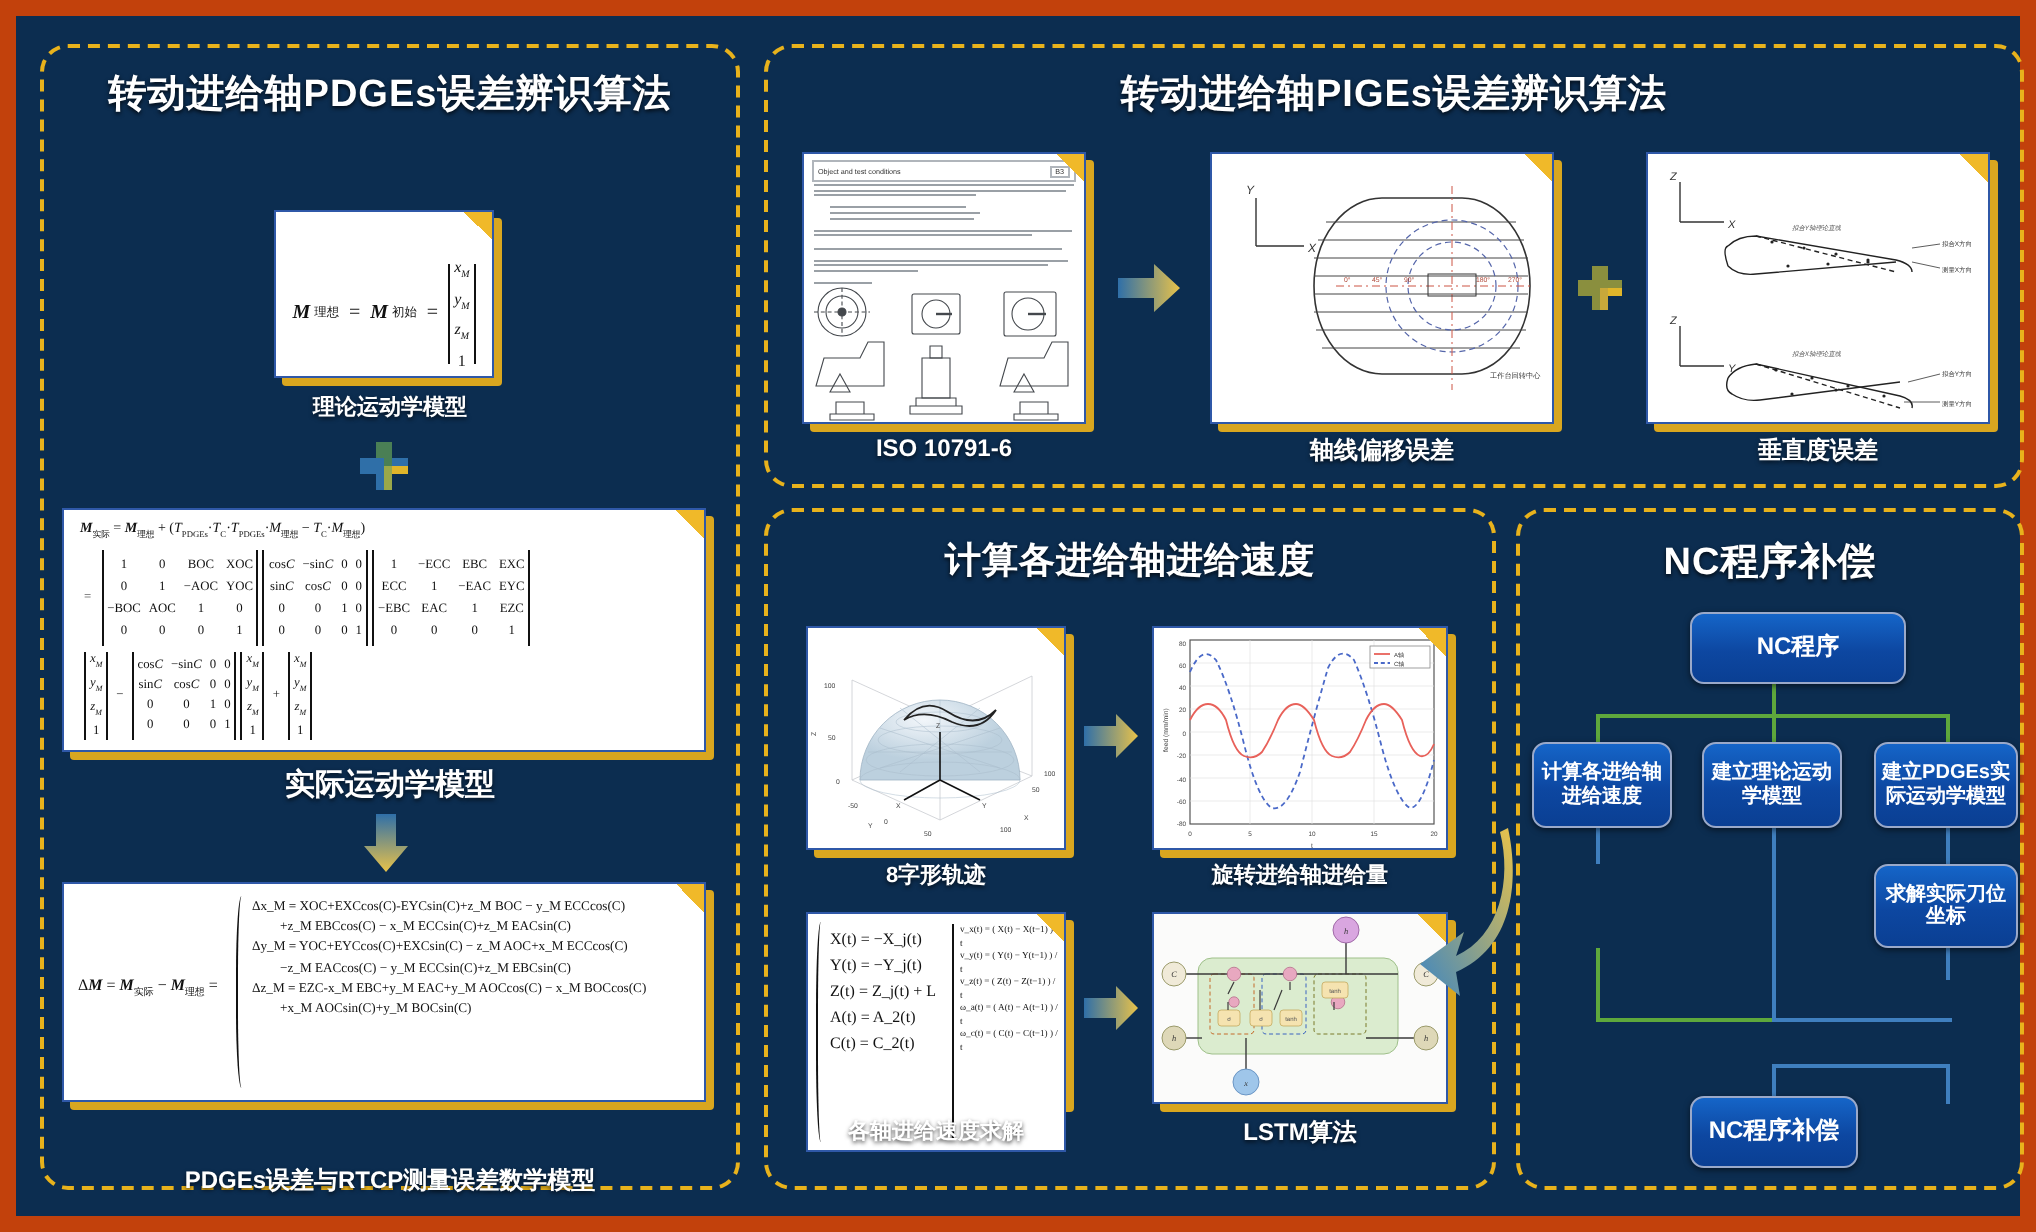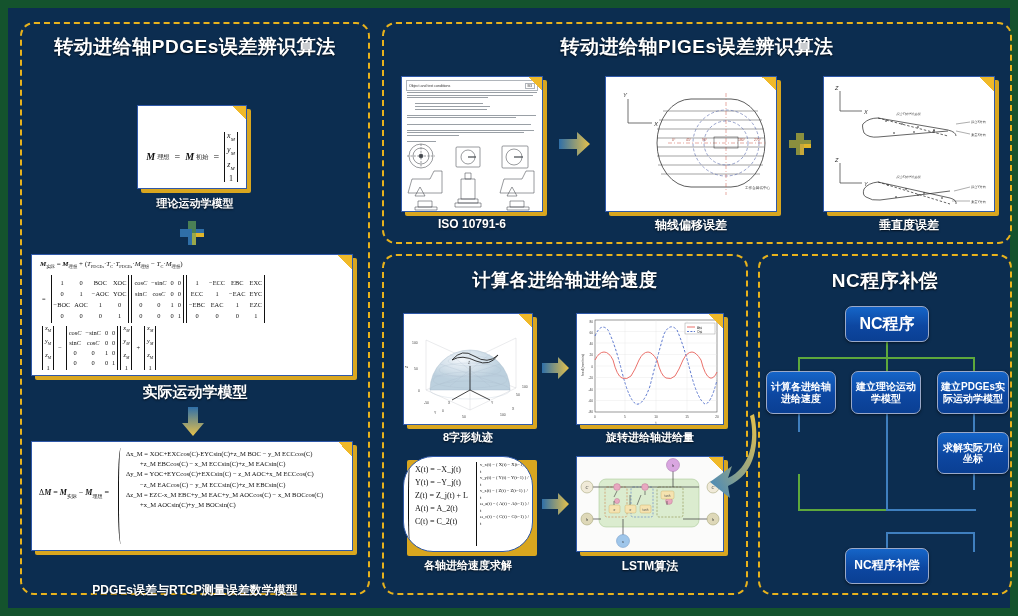--- a/index.html
+++ b/index.html
@@ -1,19 +1,19 @@
 <!DOCTYPE html>
 <html><head>
 <meta charset="utf-8">
 <style>
   html,body{margin:0;padding:0;background:#000;}
   body{font-family:"Liberation Sans","DejaVu Sans",sans-serif;}
   #stage{
     position:relative;width:1018px;height:616px;
-    background:#14532d;overflow:hidden;
+    background:#c2410c;overflow:hidden;
   }
   .bg-inner{position:absolute;left:8px;top:8px;right:8px;bottom:8px;background:#0c2d50;}
 
   
   .panel{
     position:absolute;
     border:2px dashed #e8b21c;
     border-radius:14px;
     box-sizing:border-box;
   }
@@ -599,21 +599,21 @@
           <line x1="110" y1="13" x2="118" y2="13" stroke="#e8615a" stroke-width=".9"></line>
           <text x="120" y="14.5" font-size="3" fill="#333">A轴</text>
           <line x1="110" y1="17.5" x2="118" y2="17.5" stroke="#4a69c8" stroke-width=".9" stroke-dasharray="2 1.4"></line>
           <text x="120" y="19" font-size="3" fill="#333">C轴</text>
         </g>
       </svg>
     </div>
     <div class="caption" style="top:174px;left:192px;width:148px;font-size:11px;">旋转进给轴进给量</div>
 
     <div class="card-shadow" style="left:23px;top:204px;width:130px;height:96px;"></div>
-    <div class="card" style="left:19px;top:200px;width:130px;height:96px;border-radius:30px;">
+    <div class="card" style="left:19px;top:200px;width:130px;height:120px;">
       <div style="position:absolute;left:4px;top:4px;bottom:4px;width:5px;
                   border-left:1px solid #111;border-radius:40% 0 0 40%;"></div>
       <div class="formula" style="position:absolute;left:11px;top:7px;width:60px;font-size:8px;line-height:1.62;">
         <div>X(t) = −X_j(t)</div>
         <div>Y(t) = −Y_j(t)</div>
         <div>Z(t) = Z_j(t) + L</div>
         <div>A(t) = A_2(t)</div>
         <div>C(t) = C_2(t)</div>
       </div>
       <div style="position:absolute;left:72px;top:5px;bottom:5px;border-left:1px solid #111;"></div>
@@ -733,21 +733,21 @@
     <div class="nc-line" style="left:213px;top:158px;width:2px;height:18px;"></div>
 
     <div class="nc-line" style="left:213px;top:218px;width:2px;height:16px;"></div>
     <div class="nc-line green" style="left:38px;top:218px;width:2px;height:36px;"></div>
     <div class="nc-line" style="left:213px;top:276px;width:2px;height:20px;"></div>
     <div class="nc-line green" style="left:38px;top:253px;width:178px;height:2px;"></div>
     <div class="nc-line" style="left:126px;top:253px;width:90px;height:2px;"></div>
     <div class="nc-line" style="left:126px;top:276px;width:2px;height:16px;"></div>
     <div class="nc-line" style="left:126px;top:276px;width:89px;height:2px;"></div>
 
-    <div class="nc-node" style="left:85px;top:50px;width:84px;height:36px;font-size:16px;">NC程序</div>
+    <div class="nc-node" style="left:85px;top:50px;width:108px;height:36px;font-size:12px;">NC程序</div>
 
     <div class="nc-node" style="left:6px;top:115px;width:70px;height:43px;font-size:10px;">计算各进给轴进给速度</div>
     <div class="nc-node" style="left:177px;top:115px;width:72px;height:43px;font-size:10px;">建立PDGEs实际运动学模型</div>
     <div class="nc-node" style="left:91px;top:115px;width:70px;height:43px;font-size:10px;">建立理论运动学模型</div>
 
     <div class="nc-node" style="left:177px;top:176px;width:72px;height:42px;font-size:10px;">求解实际刀位坐标</div>
 
 
     <div class="nc-node" style="left:85px;top:292px;width:84px;height:36px;font-size:12px;">NC程序补偿</div>
   </div>

